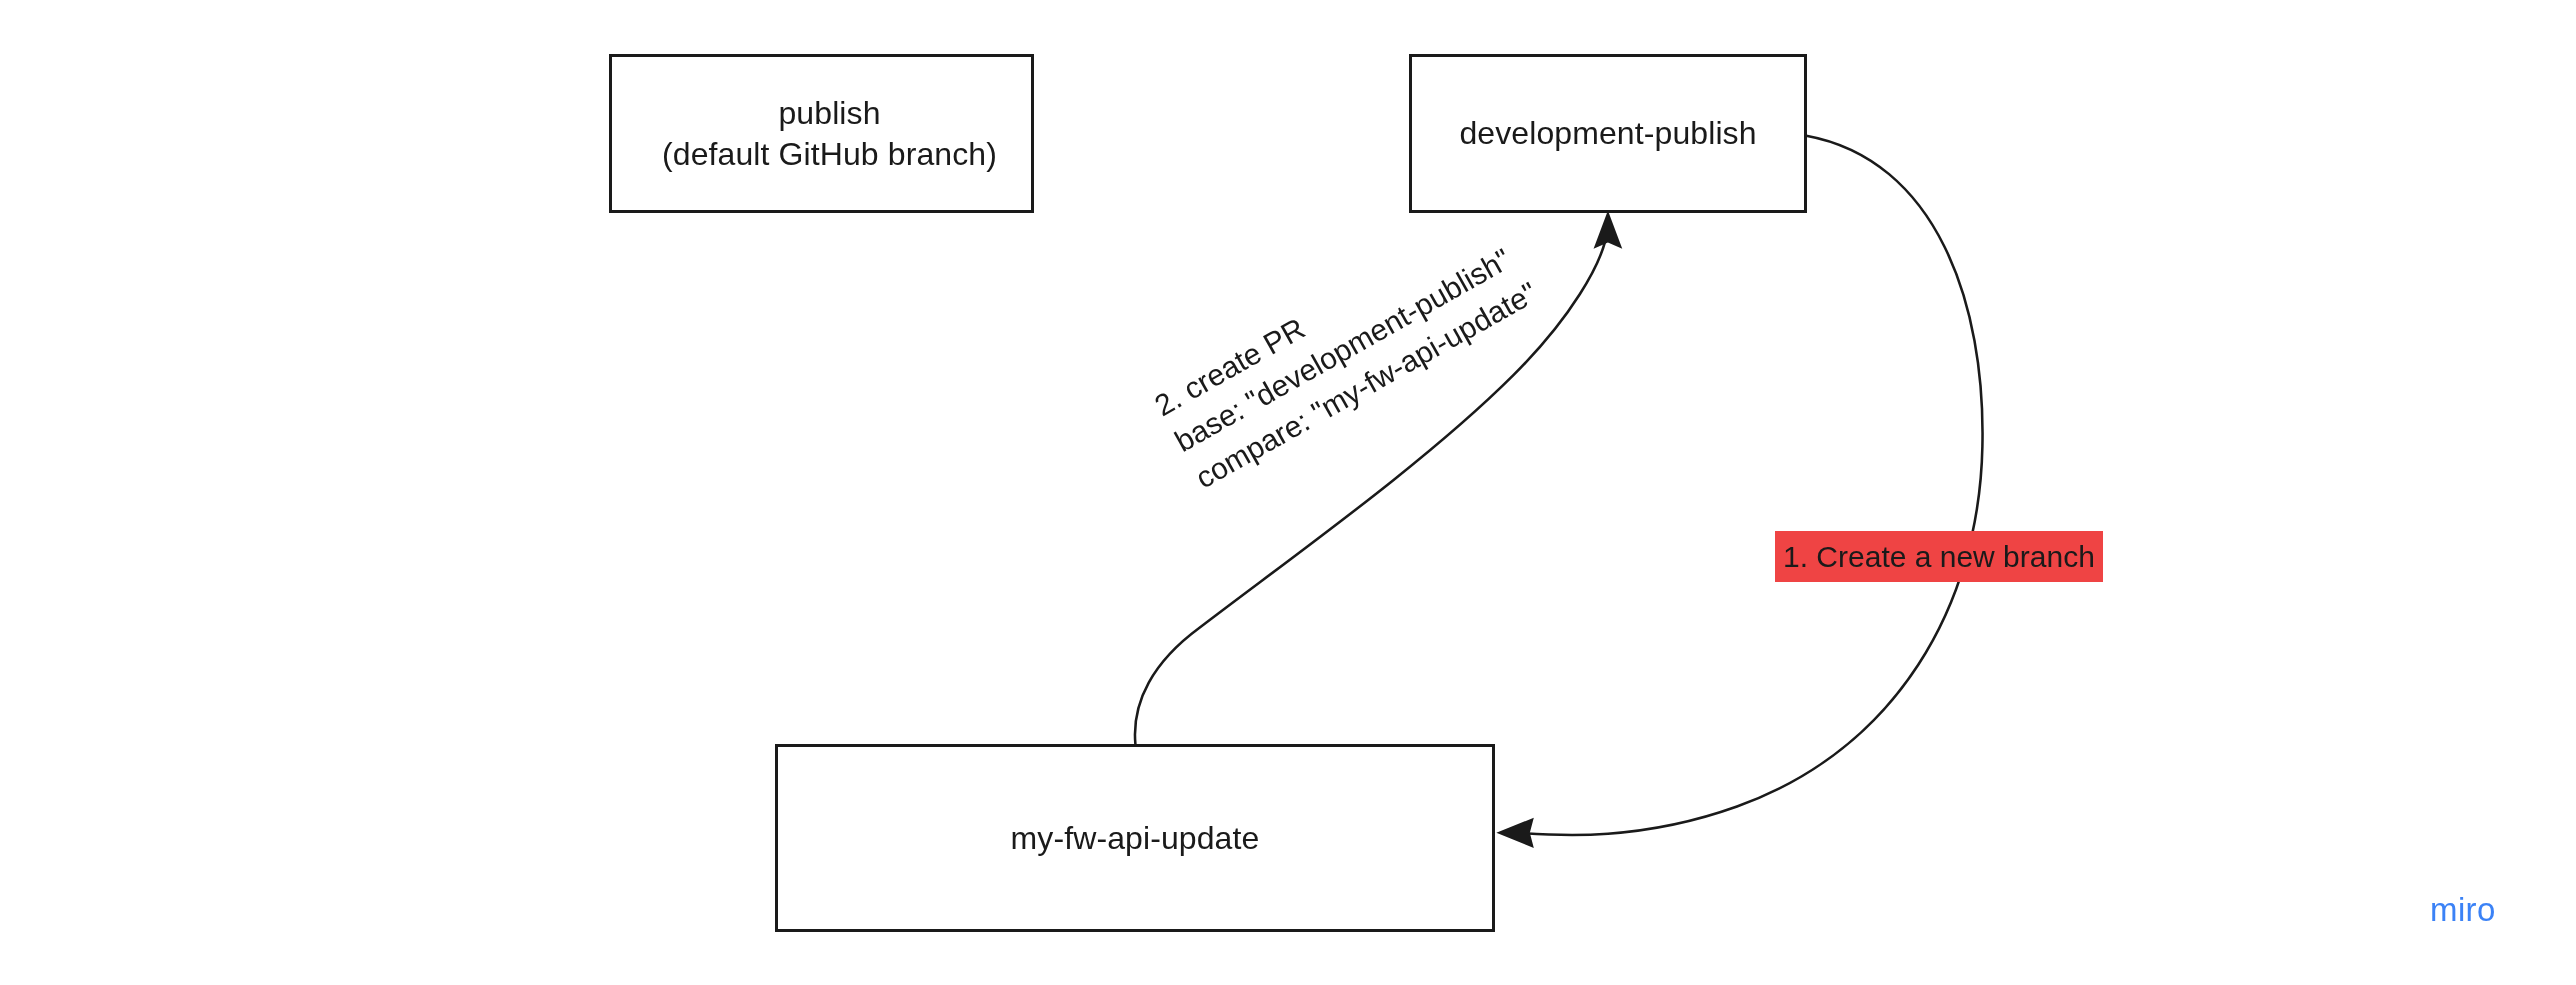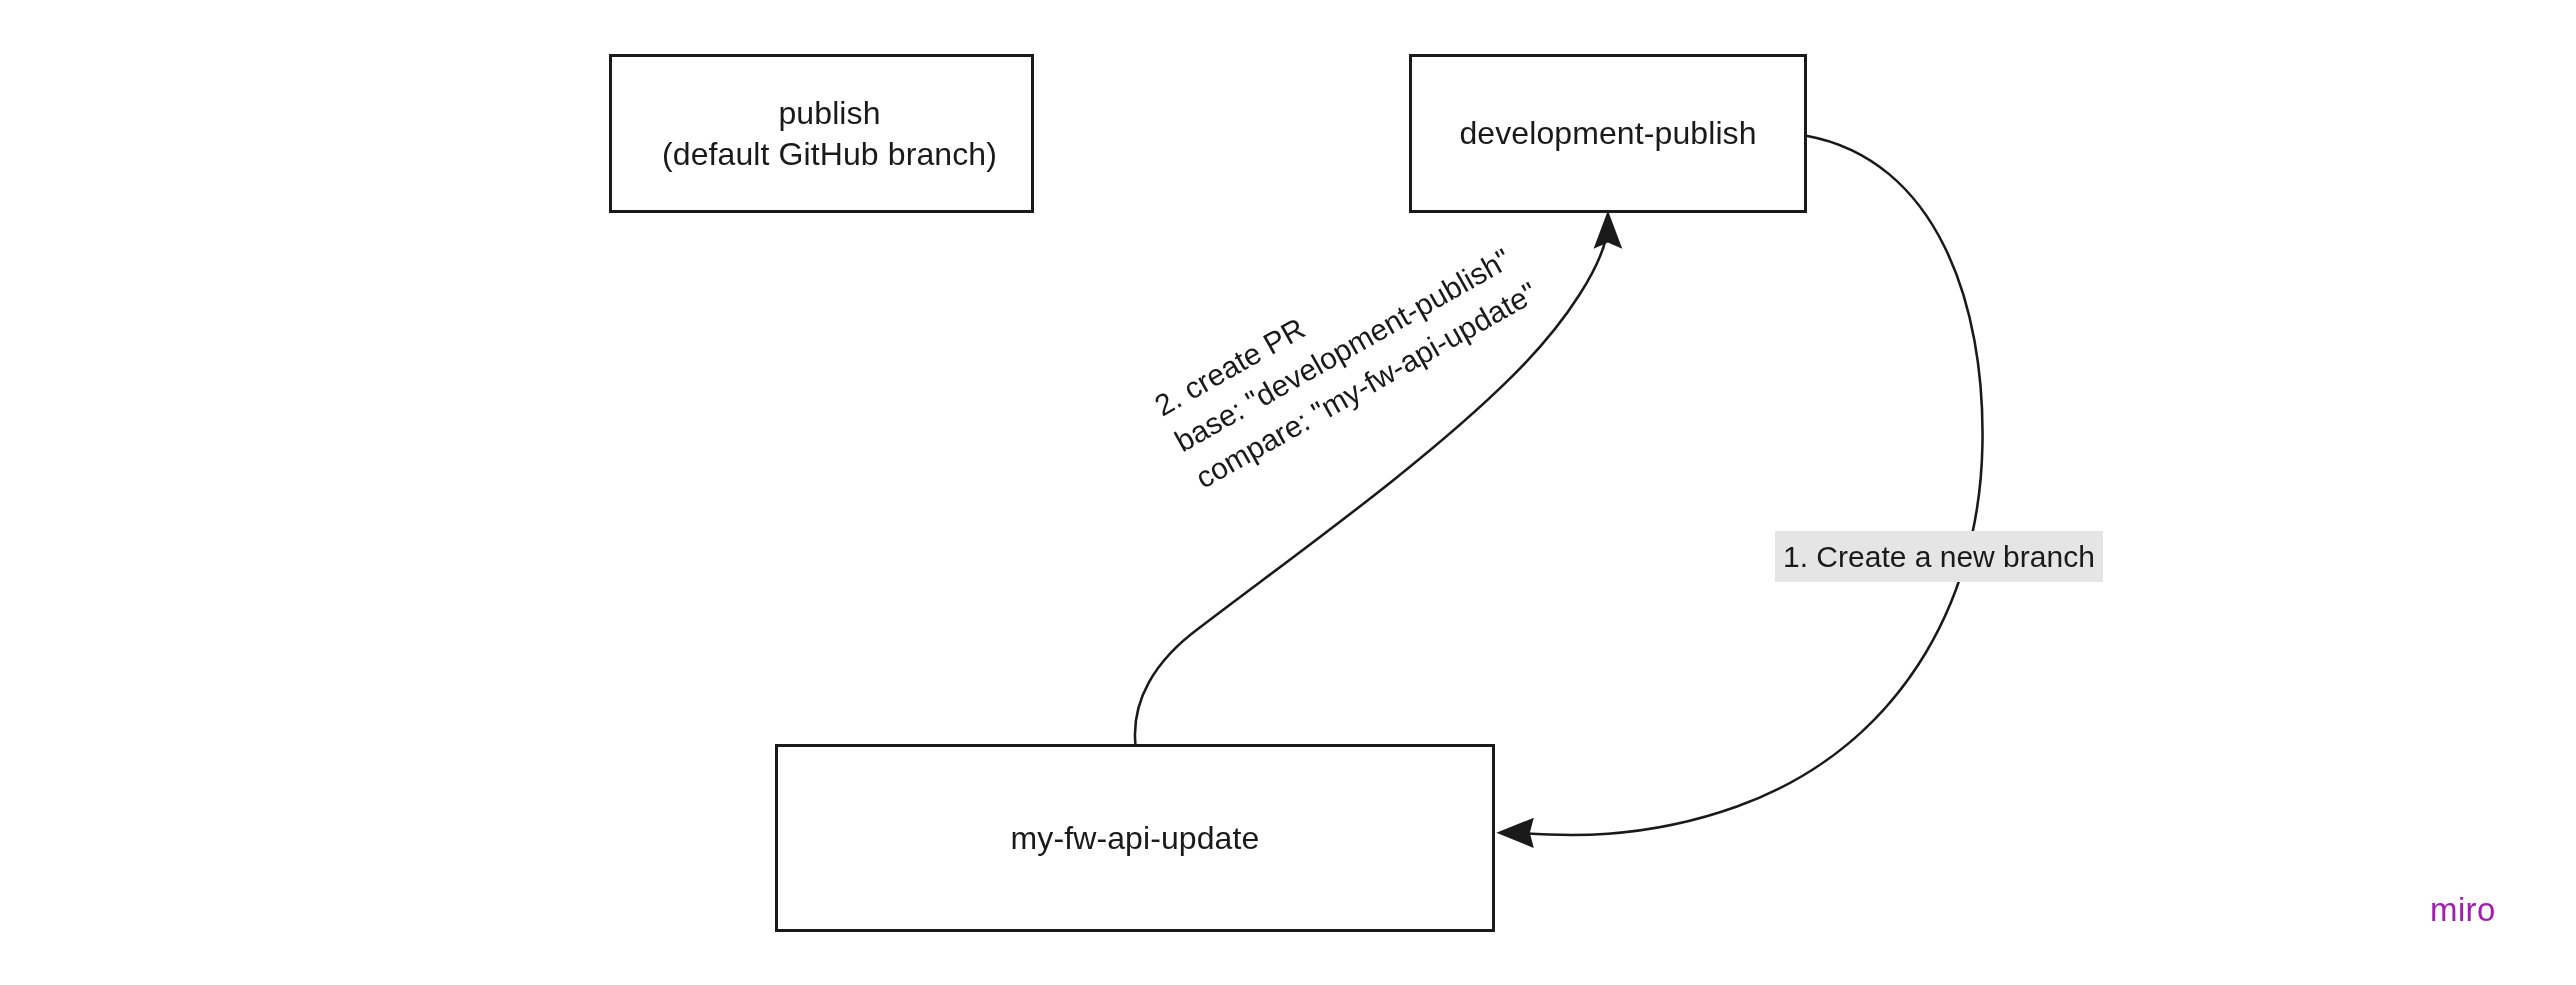--- a/index.html
+++ b/index.html
@@ -67,39 +67,39 @@
     position: absolute;
     color: #1a1a1a;
     font-size: 30px;
     line-height: 1.38;
     white-space: pre-line;
     z-index: 4;
   }
   #edge-label-create-branch {
     left: 1775px;
     top: 531px;
-    background: #e5e5e5;
+    background: #ef4444;
     padding: 4.8px 8px;
   }
   #edge-label-create-pr {
     left: 1147px;
     top: 390px;
     transform: rotate(-29.5deg);
     transform-origin: 0 0;
     white-space: pre;
   }
 
   
   #watermark {
     position: absolute;
     left: 2430px;
     top: 891px;
     font-size: 33px;
     letter-spacing: 0.4px;
-    color: #a21caf;
+    color: #3b82f6;
     z-index: 5;
   }
 </style>
 </head>
 <body>
 
 <div id="canvas">
 
   <svg id="connectors" viewBox="0 0 3233 1237">
 

